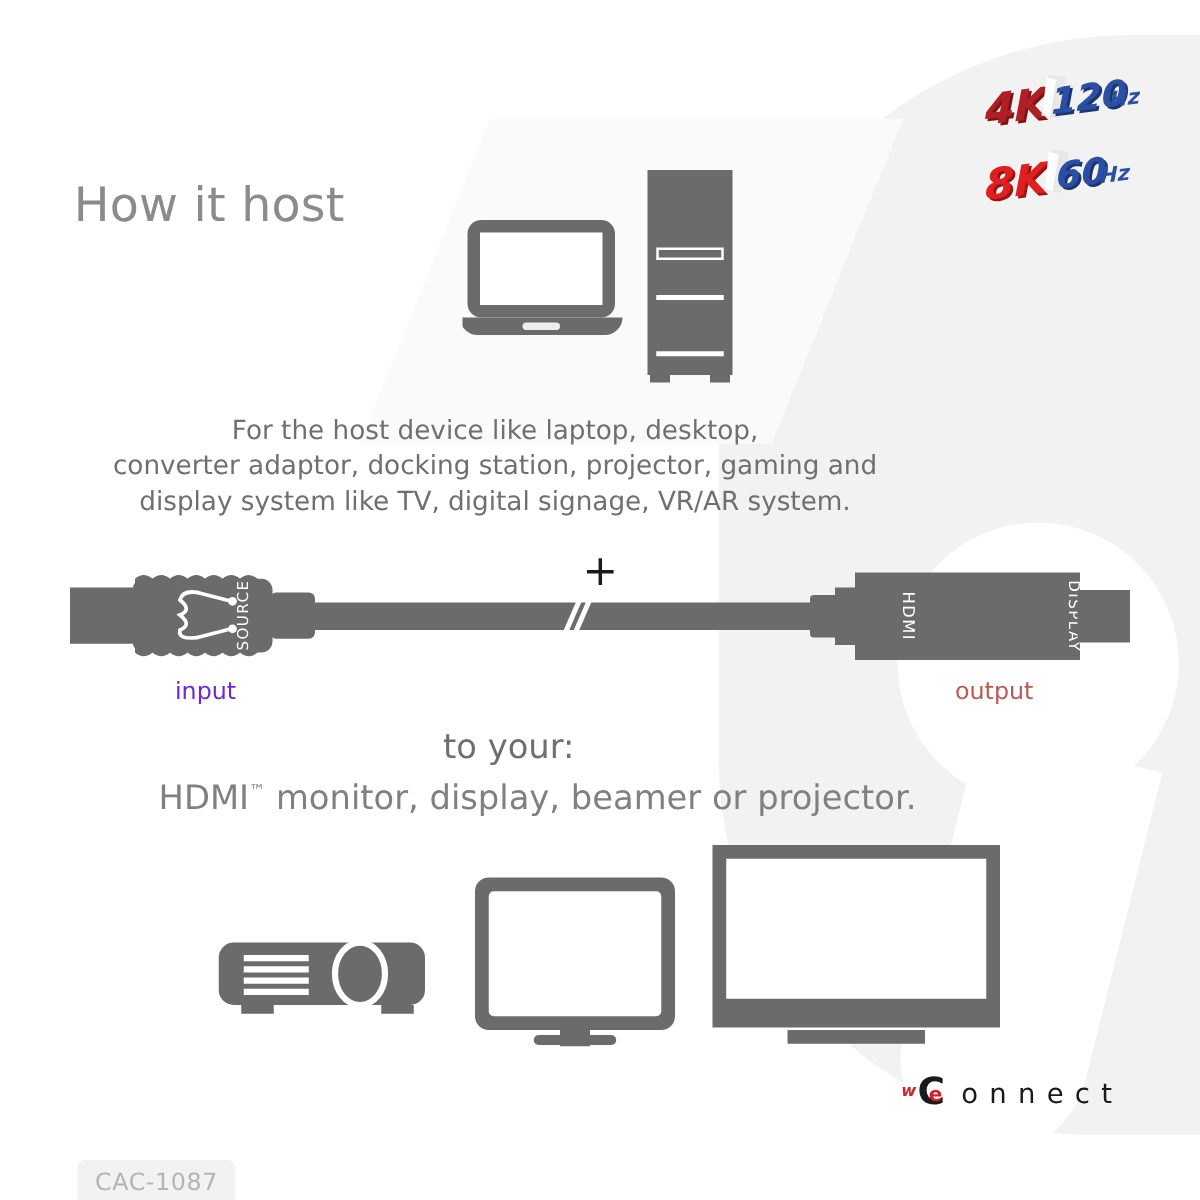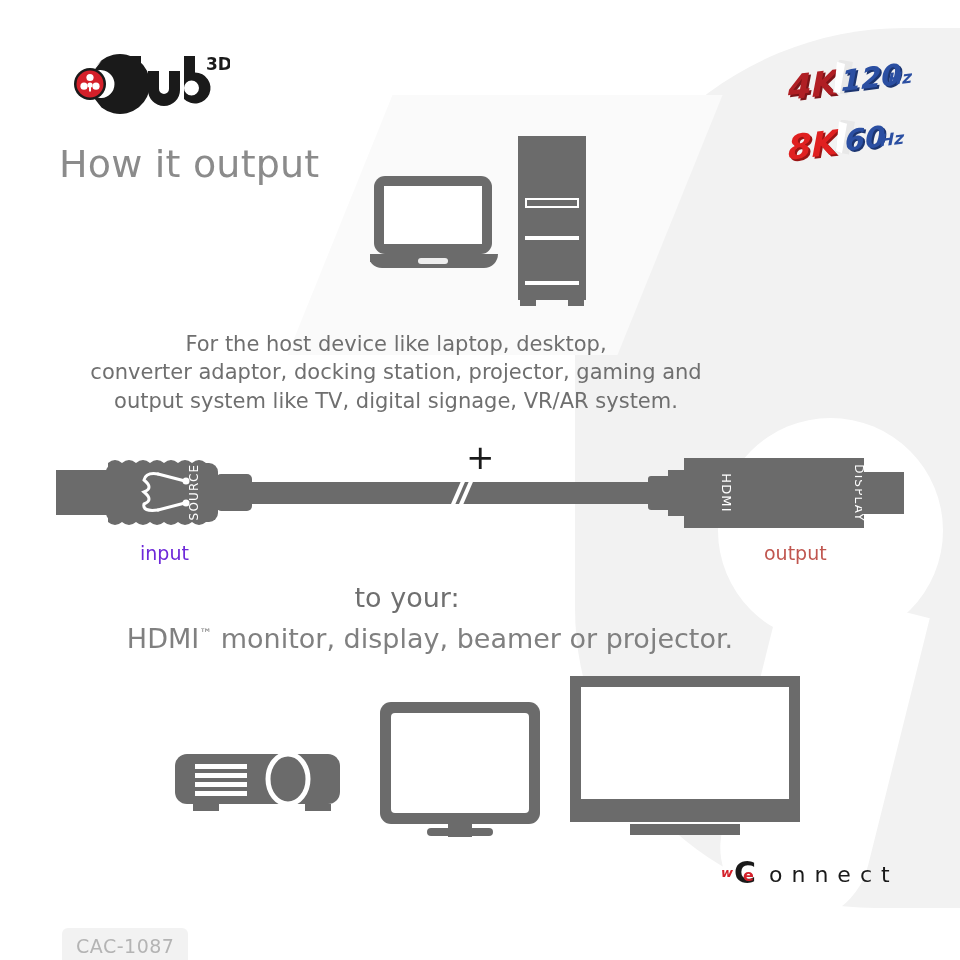--- a/index.html
+++ b/index.html
@@ -209,46 +209,22 @@
 
 <div id="page">
 
   <div class="wm-layer">
     <div class="wm-blob"></div>
     <div class="wm-hole"></div>
     <div class="wm-tail"></div>
     <div class="wm-diag"></div>
   </div>
 
-  <div class="logo">
-    <svg width="170" height="64" viewBox="0 0 170 64">
-
-      <path d="M38 32 a30 30 0 1 1 11.5 23.6 l-9.6 -12.4 A14 14 0 1 0 40.5 20.6 l9.4 -12.3 A30 30 0 0 0 38 32 Z" fill="#1a1a1a" transform="translate(-8,0)"></path>
-      <circle cx="30" cy="32" r="16" fill="#1a1a1a"></circle>
-      <circle cx="30" cy="32" r="13.5" fill="#d4202a"></circle>
-
-      <g fill="#ffffff">
-        <circle cx="30" cy="25.5" r="3.6"></circle>
-        <circle cx="24" cy="34.2" r="3.6"></circle>
-        <circle cx="36" cy="34.2" r="3.6"></circle>
-        <circle cx="30" cy="33" r="2.6"></circle>
-        <rect x="29" y="33" width="2" height="6.5"></rect>
-      </g>
-
-      <rect x="70" y="4" width="11" height="48" fill="#1a1a1a"></rect>
-
-      <path d="M88 19 h11 v18 a5 5 0 0 0 10 0 v-18 h11 v19 a15 15 0 0 1 -32 0 Z" fill="#1a1a1a"></path>
-
-      <path d="M124 4 h11 v16.5 a15.5 15.5 0 1 1 -11 26.4 V4 Z M139 36 a7.5 7.5 0 1 0 -15 0 a7.5 7.5 0 0 0 15 0 Z" fill="#1a1a1a"></path>
-
-      <text x="146" y="18" font-family="DejaVu Sans, sans-serif" font-size="17" font-weight="bold" fill="#1a1a1a">3D</text>
-    </svg>
-  </div>
-
-  <div class="headline">How it output</div>
+
+  <div class="headline">How it host</div>
 
   <div class="badges">
 
     <div class="badge">
       <svg width="125" height="58" viewBox="0 0 125 58">
         <g transform="skewY(-7)">
 
           <text x="3" y="42" font-family="DejaVu Sans, sans-serif" font-size="34" font-weight="bold" font-style="italic" fill="#7d1418">4K</text>
           <text x="1" y="40" font-family="DejaVu Sans, sans-serif" font-size="34" font-weight="bold" font-style="italic" fill="#b01f24">4K</text>
 
@@ -299,21 +275,21 @@
         <rect x="155" y="153" width="54" height="4" fill="#ffffff"></rect>
         <rect x="150" y="172" width="16" height="6" fill="#6b6b6b"></rect>
         <rect x="198" y="172" width="16" height="6" fill="#6b6b6b"></rect>
       </g>
     </svg>
   </div>
 
   <div class="para para-host">
     <div>For the host device like laptop, desktop,</div>
     <div>converter adaptor, docking station, projector, gaming and</div>
-    <div>output system like TV, digital signage, VR/AR system.</div>
+    <div>display system like TV, digital signage, VR/AR system.</div>
   </div>
 
   <div class="plus-sign">+</div>
 
   <div class="cable-wrap">
     <svg width="960" height="130" viewBox="0 0 960 130">
 
       <rect x="56" y="40" width="52" height="45" fill="#6b6b6b"></rect>
 
       <g>

